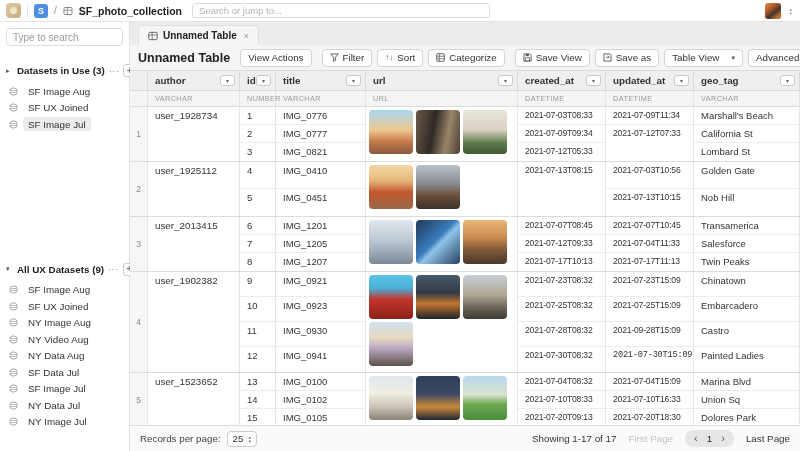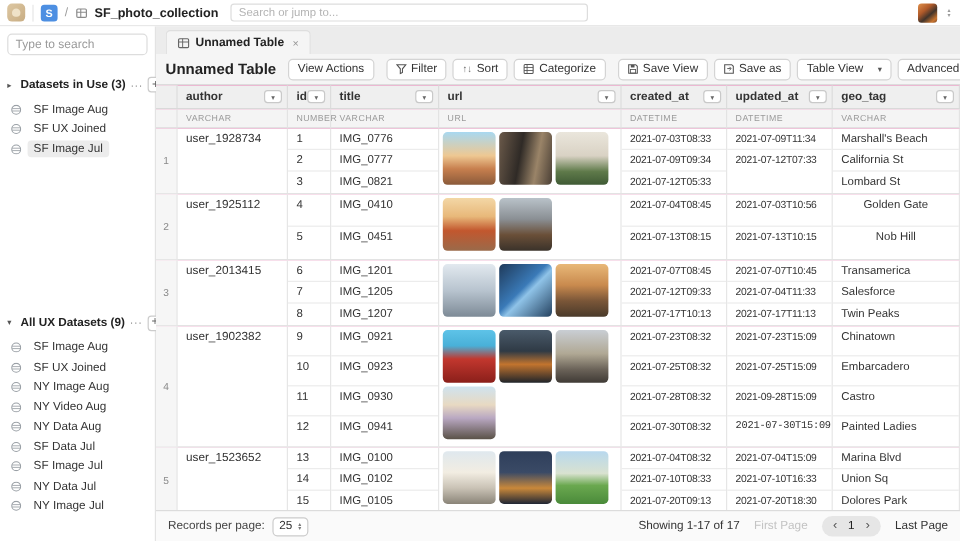--- a/index.html
+++ b/index.html
@@ -52,21 +52,21 @@
 
   .toolbar{height:25px;display:flex;align-items:center;gap:5px;padding:0 8px;flex:none;background:#f5f5f5;}
   .tb-title{font-size:12.5px;font-weight:bold;color:#222;margin-right:5px;white-space:nowrap;}
   .btn{height:18px;display:flex;align-items:center;gap:4px;padding:0 7px;background:#fff;border:1px solid #d4d4d4;border-radius:4px;font-size:9.8px;color:#333;white-space:nowrap;cursor:default;}
   .btn .caret{font-size:7px;color:#555;margin-left:8px;}
   .btn.select{width:118px;justify-content:space-between;}
   .gap{width:6px;}
   .toolbar-right{margin-left:auto;}
 
   
-  .tablewrap{flex:1;min-height:0;background:#ec4899;border-top:1px solid #dcdcdc;display:flex;flex-direction:column;overflow:hidden;}
+  .tablewrap{flex:1;min-height:0;background:#14b8a6;border-top:1px solid #dcdcdc;display:flex;flex-direction:column;overflow:hidden;}
   .thead{display:flex;height:20px;background:#efefef;border-bottom:1px solid #d9d9d9;flex:none;}
   .th{display:flex;align-items:center;justify-content:space-between;padding:0 4px 0 7px;border-right:1px solid #dcdcdc;flex:none;}
   .th-label{font-weight:bold;font-size:9.8px;color:#333;}
   .dd{width:15px;height:11px;border:1px solid #c9c9c9;border-radius:3px;background:#fff;color:#666;font-size:6px;display:flex;align-items:center;justify-content:center;flex:none;}
   .rownum-head{width:18px;background:#efefef;border-right:1px solid #dcdcdc;flex:none;}
   .ttypes{display:flex;height:16px;background:#f4f4f4;border-bottom:1px solid #dcdcdc;flex:none;}
   .tt{display:flex;align-items:center;padding:0 7px;font-size:7.3px;color:#9a9a9a;letter-spacing:.4px;border-right:1px solid #e3e3e3;flex:none;}
   .tt.rownum{width:18px;padding:0;}
 
   .tbody{flex:1;min-height:0;overflow:hidden;}
@@ -413,28 +413,27 @@
             </div>
             <div class="gc stack" style="width: 90px;">
               <div class="subcell" style="height: 27px;">IMG_0410</div>
               <div class="subcell" style="height: 27px;">IMG_0451</div>
             </div>
             <div class="gc url" style="width: 152px;">
               <div class="thumb" style="background: linear-gradient(rgb(243, 215, 166) 0%, rgb(232, 184, 122) 35%, rgb(194, 87, 46) 62%, rgb(154, 106, 74) 100%);"></div>
               <div class="thumb" style="background: linear-gradient(rgb(185, 194, 201) 0%, rgb(138, 143, 148) 40%, rgb(106, 79, 56) 70%, rgb(58, 50, 42) 100%);"></div>
             </div>
             <div class="gc stack" style="width: 88px;">
-              <div class="subcell dt" style="height: 27px;">2021-07-04T08:45</div>
               <div class="subcell dt" style="height: 27px;">2021-07-13T08:15</div>
             </div>
             <div class="gc stack" style="width: 88px;">
               <div class="subcell dt" style="height: 27px;">2021-07-03T10:56</div>
               <div class="subcell dt" style="height: 27px;">2021-07-13T10:15</div>
             </div>
-            <div class="gc stack" style="flex: 1 1 0%; text-align: center;">
+            <div class="gc stack" style="flex: 1 1 0%;">
               <div class="subcell" style="height: 27px;">Golden Gate</div>
               <div class="subcell" style="height: 27px;">Nob Hill</div>
             </div>
           </div>
           <div class="tgroup">
             <div class="gc rownum">3</div>
             <div class="gc author" style="width: 92px;">user_2013415</div>
             <div class="gc stack" style="width: 36px;">
               <div class="subcell" style="height: 18px;">6</div>
               <div class="subcell" style="height: 18px;">7</div>

